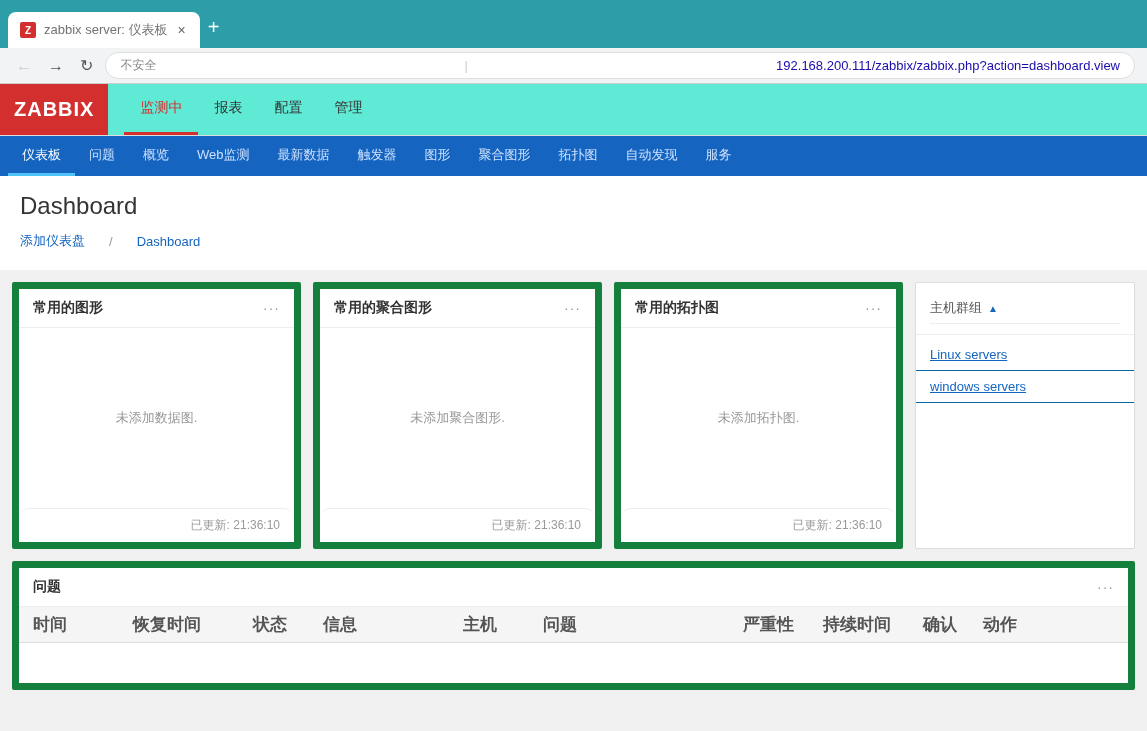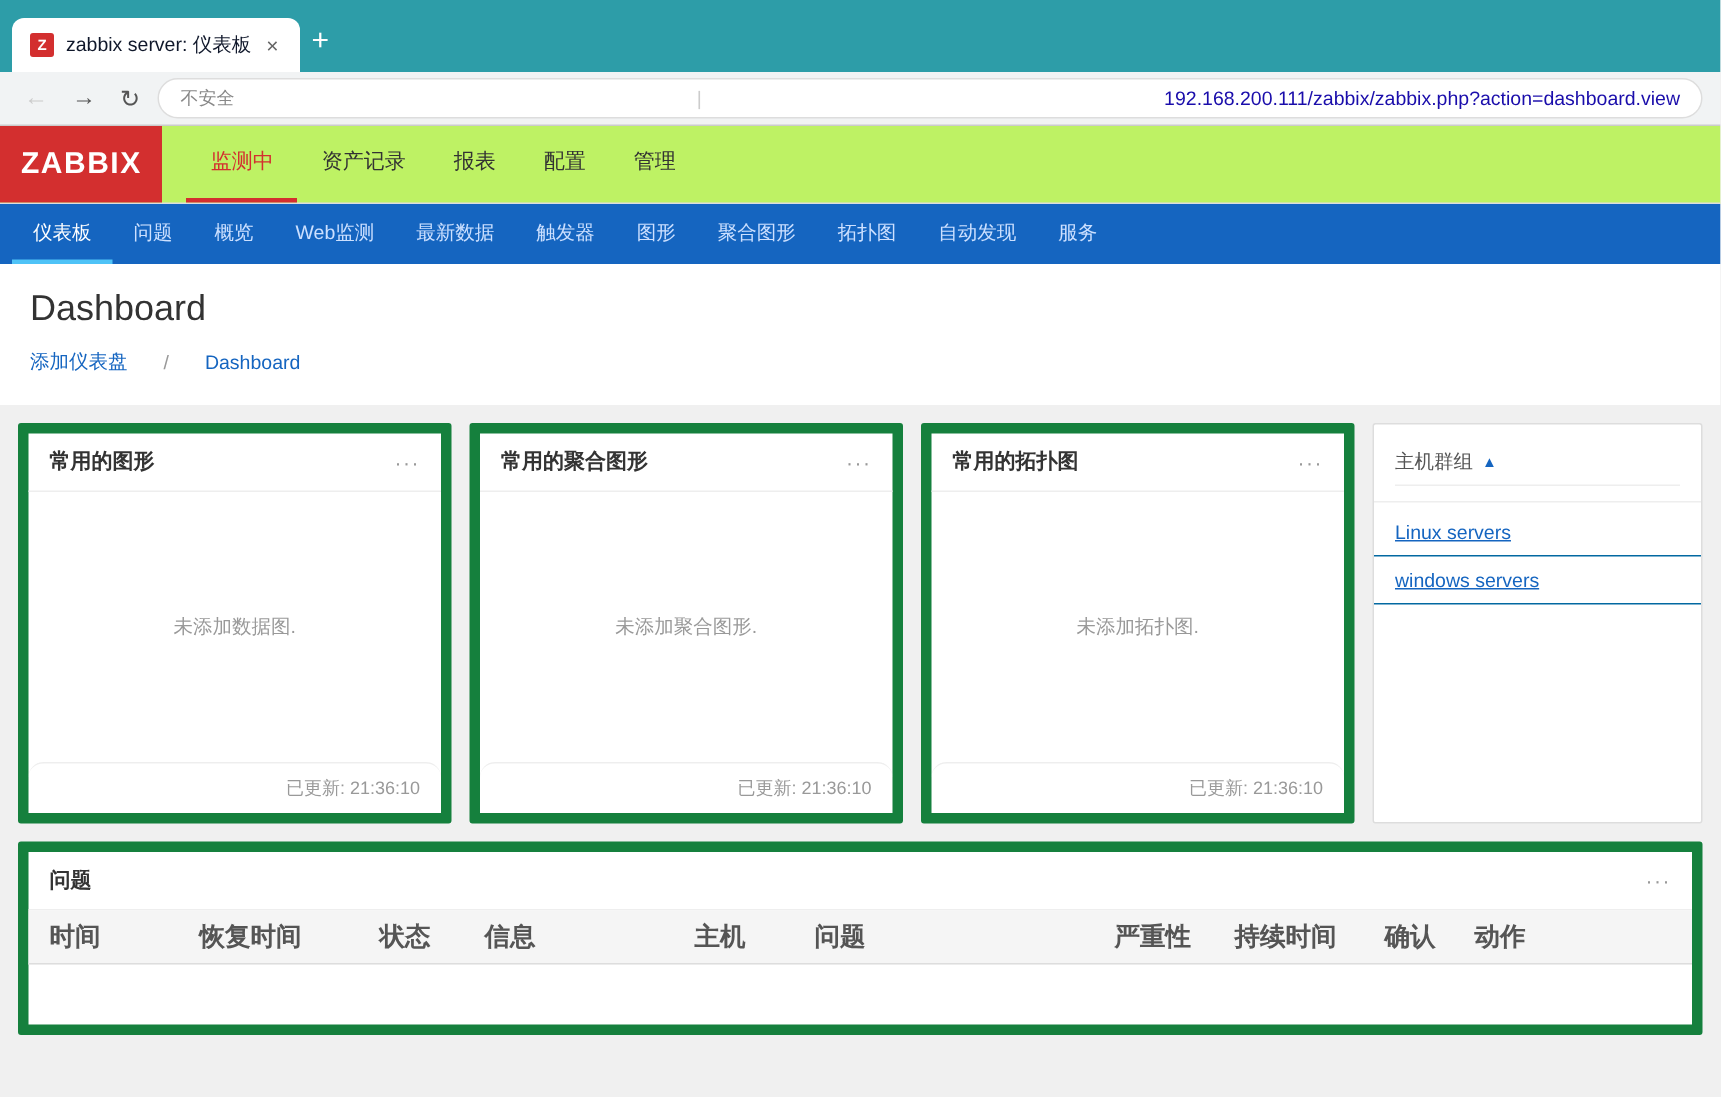--- a/index.html
+++ b/index.html
@@ -33,21 +33,21 @@
       height: 16px;
       background: #d32f2f;
       color: white;
       font-size: 10px;
       font-weight: bold;
       display: flex;
       align-items: center;
       justify-content: center;
       border-radius: 2px;
     }
-    .tab-title { font-size: 13px; color: #0f172a; }
+    .tab-title { font-size: 13px; color: #737373; }
     .tab-close { font-size: 14px; color: #666; cursor: pointer; padding: 2px; }
     .new-tab-btn {
       background: none;
       border: none;
       color: white;
       font-size: 20px;
       cursor: pointer;
       padding: 0 8px;
       margin-top: 6px;
     }
@@ -87,21 +87,21 @@
     }
     .url-secure { color: #888; font-size: 12px; }
     .url-separator { color: #ccc; }
     .url-text { color: #1a0dab; }
 
     
     .app { background: #f0f0f0; }
 
     
     .top-nav {
-      background: #bef264;
+      background: #5eead4;
       border-bottom: 1px solid #ddd;
       display: flex;
       align-items: center;
       padding: 0 0;
       height: 52px;
     }
     .logo {
       background: #d32f2f;
       color: white;
       font-size: 20px;
@@ -292,21 +292,20 @@
     <span class="url-text">192.168.200.111/zabbix/zabbix.php?action=dashboard.view</span>
   </div>
 </div>
 
 <div class="app">
 
   <div class="top-nav">
     <div class="logo">ZABBIX</div>
     <div class="top-menu">
       <div class="top-menu-item active">监测中</div>
-      <div class="top-menu-item">资产记录</div>
       <div class="top-menu-item">报表</div>
       <div class="top-menu-item">配置</div>
       <div class="top-menu-item">管理</div>
     </div>
   </div>
 
   <div class="sub-nav">
     <div class="sub-nav-item active">仪表板</div>
     <div class="sub-nav-item">问题</div>
     <div class="sub-nav-item">概览</div>

